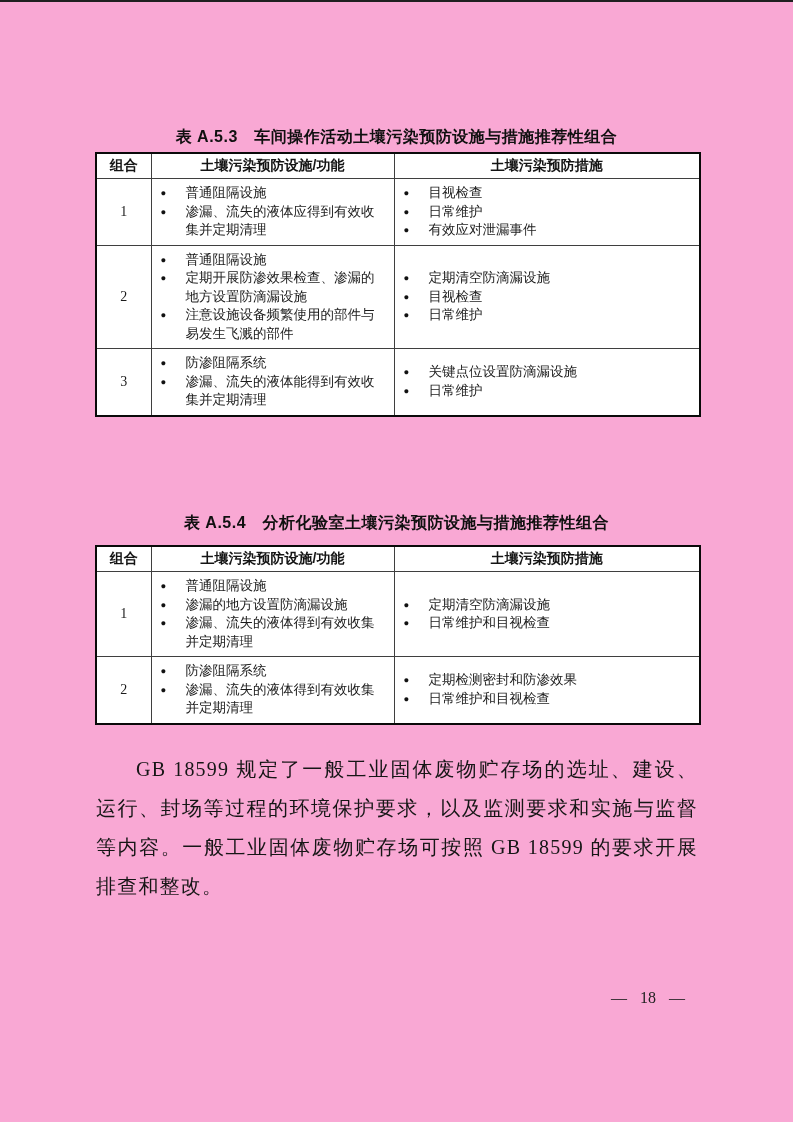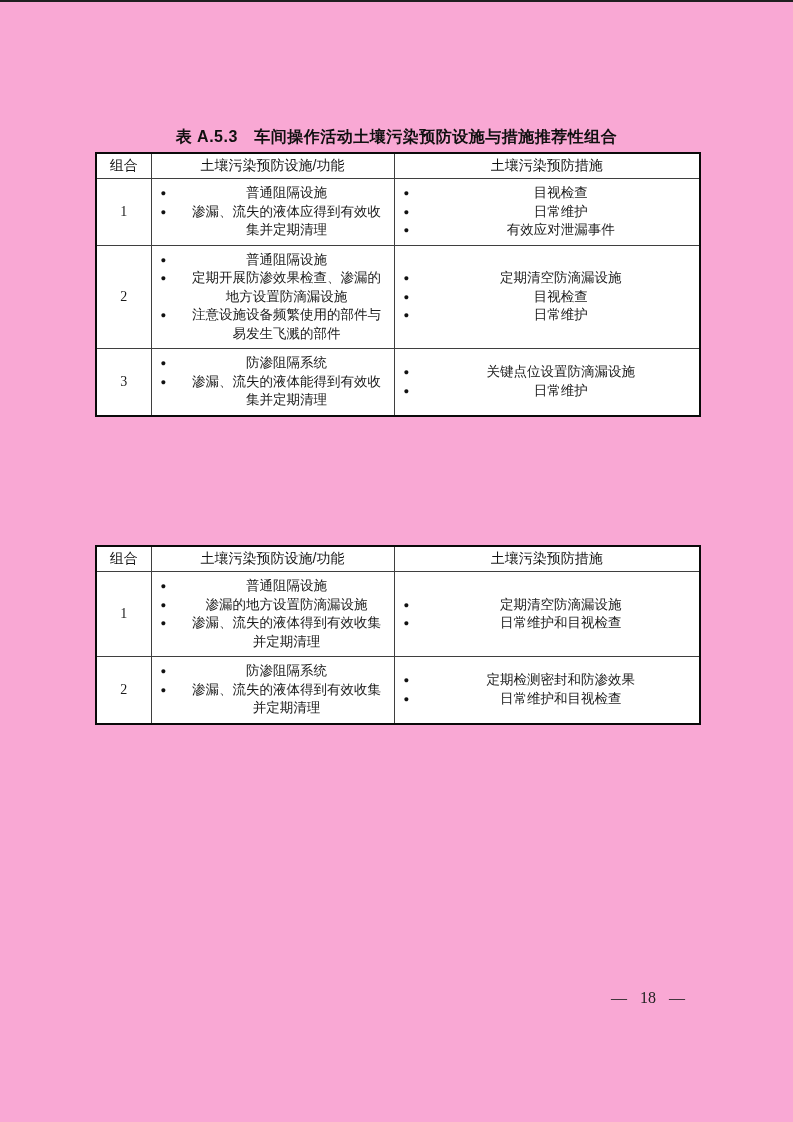--- a/index.html
+++ b/index.html
@@ -26,30 +26,30 @@
     font-size:13.5px; color:#1b1b1b;
   }
   .tb1 { top:152px; }
   .tb2 { top:545px; }
   table.gb col.c1 { width:55px; }
   table.gb col.c2 { width:243px; }
   table.gb col.c3 { width:306px; }
   table.gb th, table.gb td { border:1px solid #3f3f3f; padding:0; vertical-align:middle; }
   table.gb thead th {
     font-family:"Liberation Sans","DejaVu Sans",sans-serif;
-    font-weight:400; font-size:14px; height:24px; text-align:center; color:#141414;
+    font-weight:700; font-size:14px; height:24px; text-align:center; color:#141414;
   }
   tr.h55 { height:55px; }
   tr.h92 { height:92px; }
   tr.h80 { height:80px; }
   td.combo { text-align:center; font-size:14px; }
   ul.blist { list-style:none; margin:0; padding:5px 6px 5px 9px; }
   ul.blist li { display:flex; align-items:flex-start; line-height:18.5px; }
   .blt { flex:0 0 25px; font-size:9.5px; line-height:18.5px; color:#111; }
-  .btx { flex:1 1 auto;text-align:center; }
+  .btx { flex:1 1 auto; }
 
   
   .sec-head {
     position:absolute; left:140px;
     font-family:"Liberation Sans","DejaVu Sans",sans-serif;
     font-weight:700; font-size:20px; color:#101010; letter-spacing:1px; white-space:nowrap;
   }
   .sh1 { top:398px; }
   .sh2 { top:721px; }
 
@@ -183,20 +183,21 @@
                 <span class="btx">日常维护</span>
               </li>
           </ul>
         </td>
       </tr>
     </tbody>
   </table>
 
 
 
+  <div class="tbl-title tt2">表 A.5.4　分析化验室土壤污染预防设施与措施推荐性组合</div>
 
   <table class="gb tb2">
     <colgroup>
         <col class="c1">
         <col class="c2">
         <col class="c3">
       </colgroup>
     <thead>
       <tr>
         <th>组合</th>
@@ -261,20 +262,21 @@
                 <span class="btx">日常维护和目视检查</span>
               </li>
           </ul>
         </td>
       </tr>
     </tbody>
   </table>
 
 
   <div class="para pp2">
+    <p>GB 18599 规定了一般工业固体废物贮存场的选址、建设、运行、封场等过程的环境保护要求，以及监测要求和实施与监督等内容。一般工业固体废物贮存场可按照 GB 18599 的要求开展排查和整改。</p>
   </div>
 
   <div class="footer">
     <span>—</span>
     <span>18</span>
     <span>—</span>
   </div>
 </div>
 
 </body></html>

